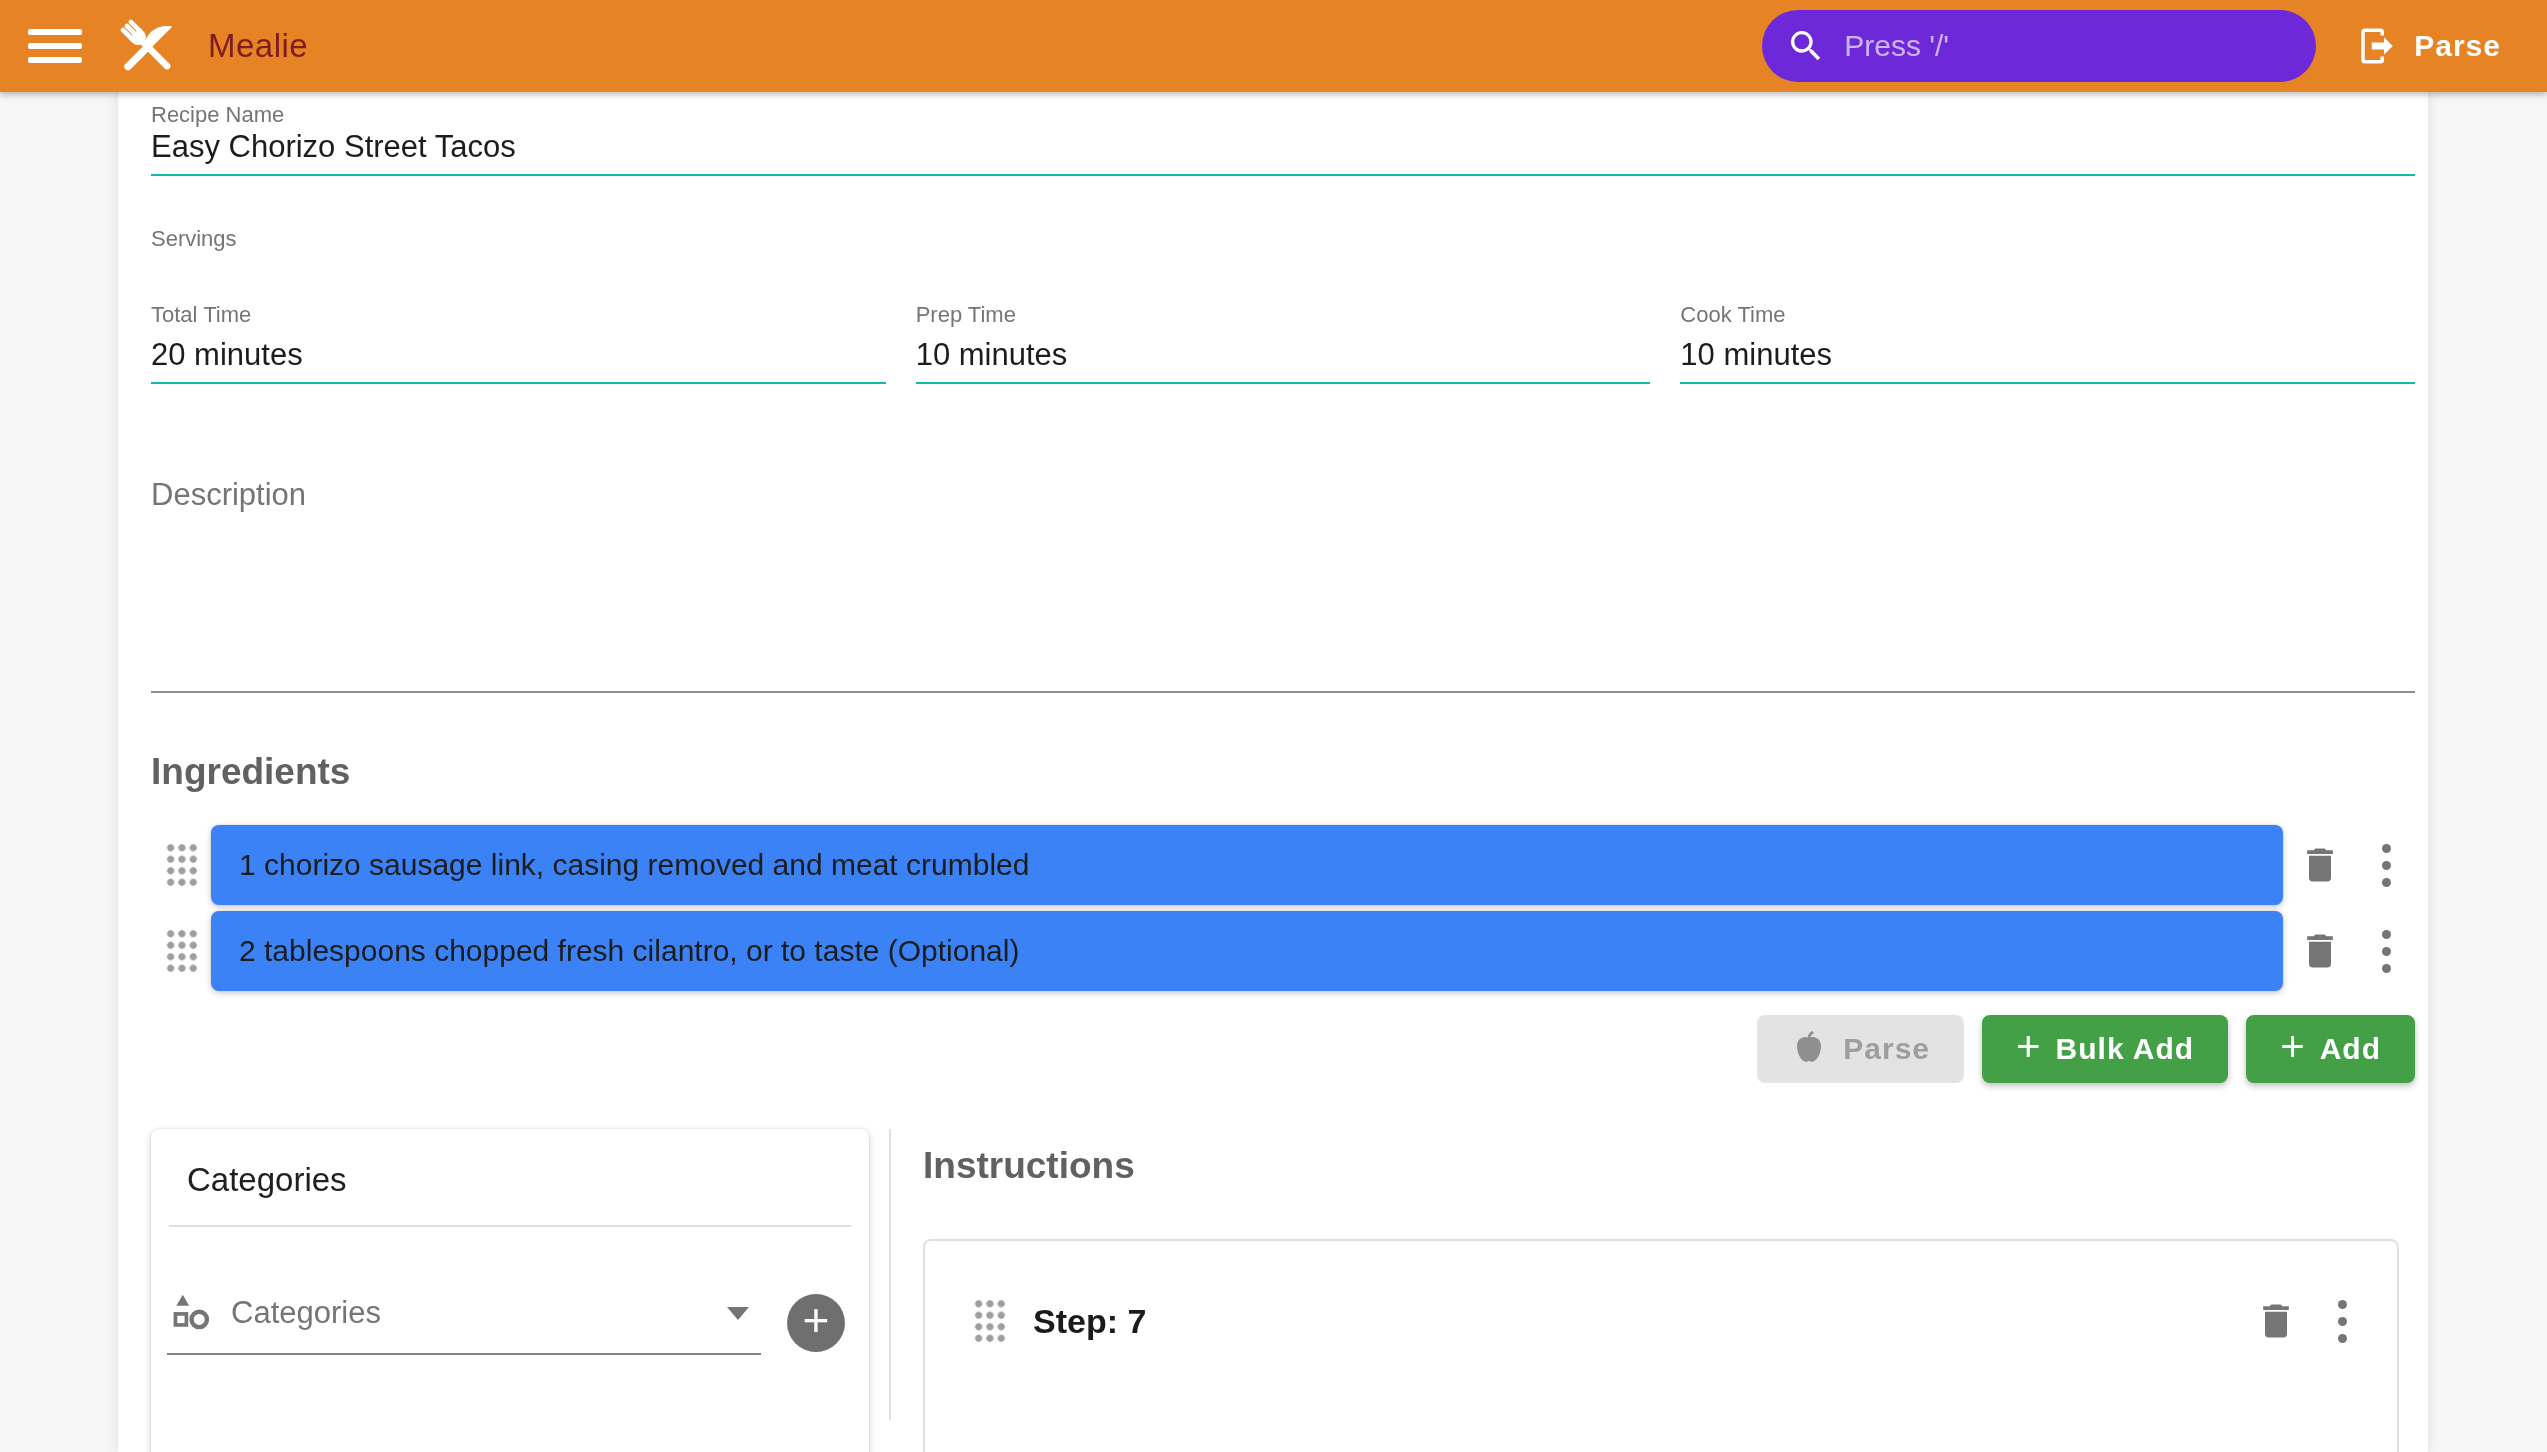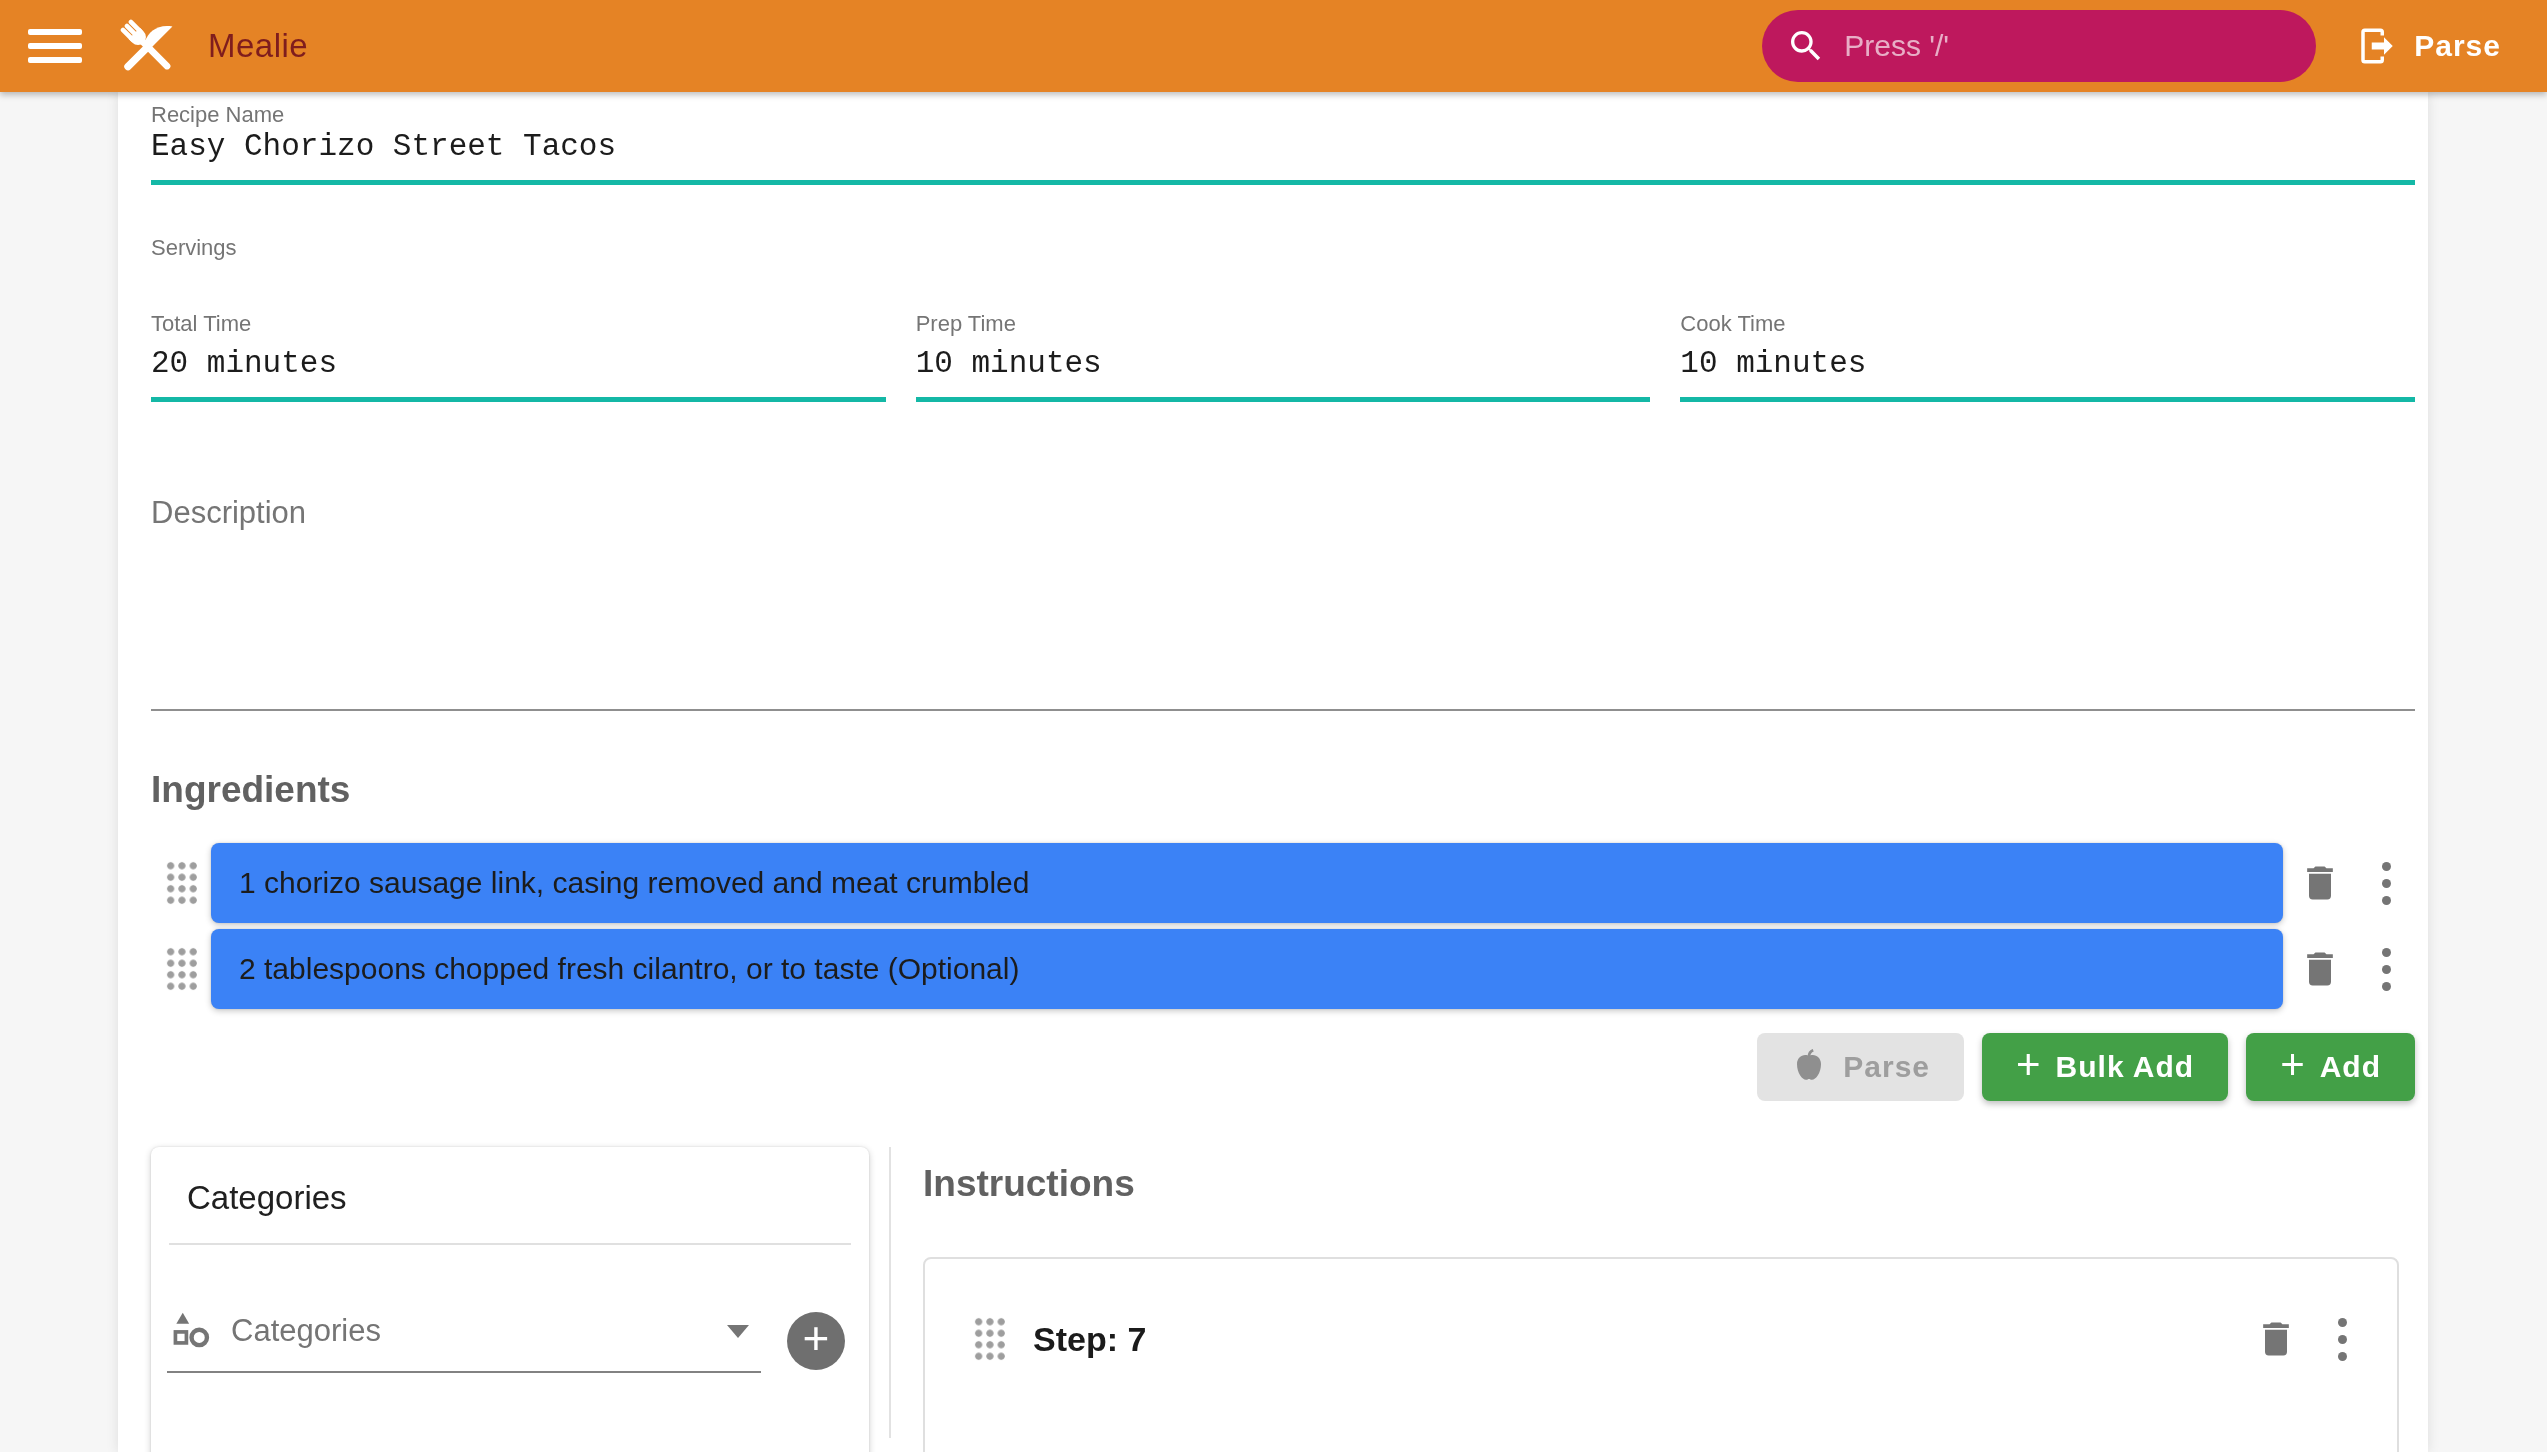--- a/index.html
+++ b/index.html
@@ -10,38 +10,38 @@
   
   .app-bar { position:relative; z-index:10; height:92px; background:#E58325;
     display:flex; align-items:center; padding:0 40px 0 24px;
     box-shadow:0 3px 6px rgba(0,0,0,.25); }
   .hamburger { width:64px; height:64px; background:none; border:none; cursor:pointer;
     display:flex; flex-direction:column; justify-content:center; gap:8px; padding:0 4px; }
   .hamburger span { display:block; height:6px; width:54px; background:#fff; border-radius:2px; }
   .logo { width:74px; height:74px; margin:0 24px 0 22px; display:flex; align-items:center; }
   .app-title { color:#7f1d1d; font-size:33px; font-weight:400; letter-spacing:0.5px; }
   .bar-spacer { flex:1; }
-  .search-pill { width:554px; height:72px; border-radius:36px; background:#be185d;
+  .search-pill { width:554px; height:72px; border-radius:36px; background:#6d28d9;
     display:flex; align-items:center; padding:12px 24px; gap:18px; margin-right:34px;justify-content:flex-end; }
   .search-input { flex:1; background:transparent; border:none; outline:none;
     color:#fff; font-size:30px; font-family:inherit; }
   .search-input::placeholder { color:rgba(255,255,255,.65); }
   .logout-btn { display:flex; align-items:center; gap:16px; background:none; border:none;
     color:#fff; font-size:30px; font-weight:700; letter-spacing:1px; cursor:pointer;
     font-family:inherit; padding:10px 6px; border-radius:6px; }
 
   
   .content-card { position:relative; margin-left:118px; width:2310px; height:1361px;
     background:#fff; box-shadow:0 0 12px rgba(0,0,0,.10);
     padding:10px 13px 0 33px; overflow:hidden; }
 
   .field-label-small { font-size:22px; color:#757575; line-height:26px; }
   .text-field { display:block; width:100%; background:transparent; border:none;
-    border-bottom:5px solid #14b8a6; outline:none; font-family:Liberation Mono, monospace;
-    font-size:31px; color:#1C1C1C; line-height:38px; padding:0 0 14px 0; margin-top:8px; }
+    border-bottom:2px solid #14b8a6; outline:none; font-family:Liberation Sans, sans-serif;
+    font-size:31px; color:#1C1C1C; line-height:38px; padding:0 0 8px 0; margin-top:8px; }
 
   .name-field { margin-top:0; }
   .servings-block { margin-top:50px; }
   .times-row { display:flex; gap:30px; margin-top:50px; }
   .times-row .time-col { flex:1; }
 
   .description-block { margin-top:92px; }
   .description-area { width:100%; height:217px; border:none; border-bottom:2px solid #8F8F8F;
     outline:none; resize:none; background:transparent; font-family:inherit;
     font-size:31px; color:#1C1C1C; }

